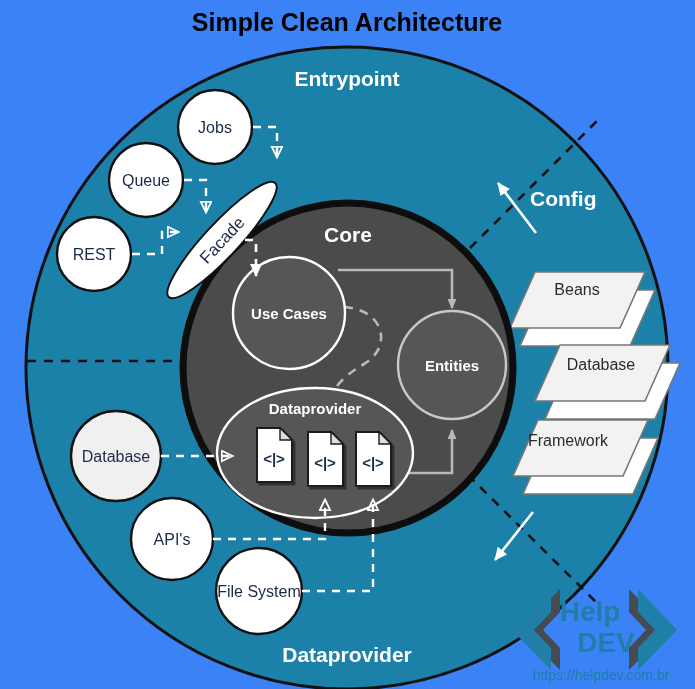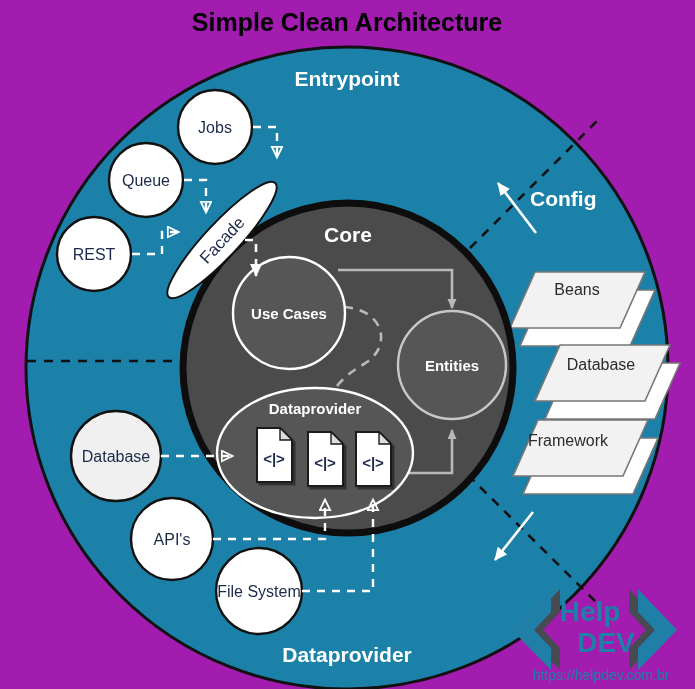--- a/index.html
+++ b/index.html
@@ -1,18 +1,18 @@
 <!DOCTYPE html>
 <html><head>
 <meta charset="utf-8">
 <style>
   html,body{margin:0;padding:0;background:#ffffff;}
   body{width:695px;height:689px;overflow:hidden;
        font-family:"Liberation Sans", sans-serif;}
-  #stage{position:relative;width:695px;height:689px;background:#a21caf;}
+  #stage{position:relative;width:695px;height:689px;background:#3b82f6;}
   svg{display:block;}
   .ttl{font-family:"Liberation Sans", sans-serif;font-weight:bold;}
 </style>
 </head>
 <body>
 
 <div id="stage">
 <svg width="695" height="689" viewBox="0 0 695 689" xmlns="http://www.w3.org/2000/svg">
 
   <defs>

